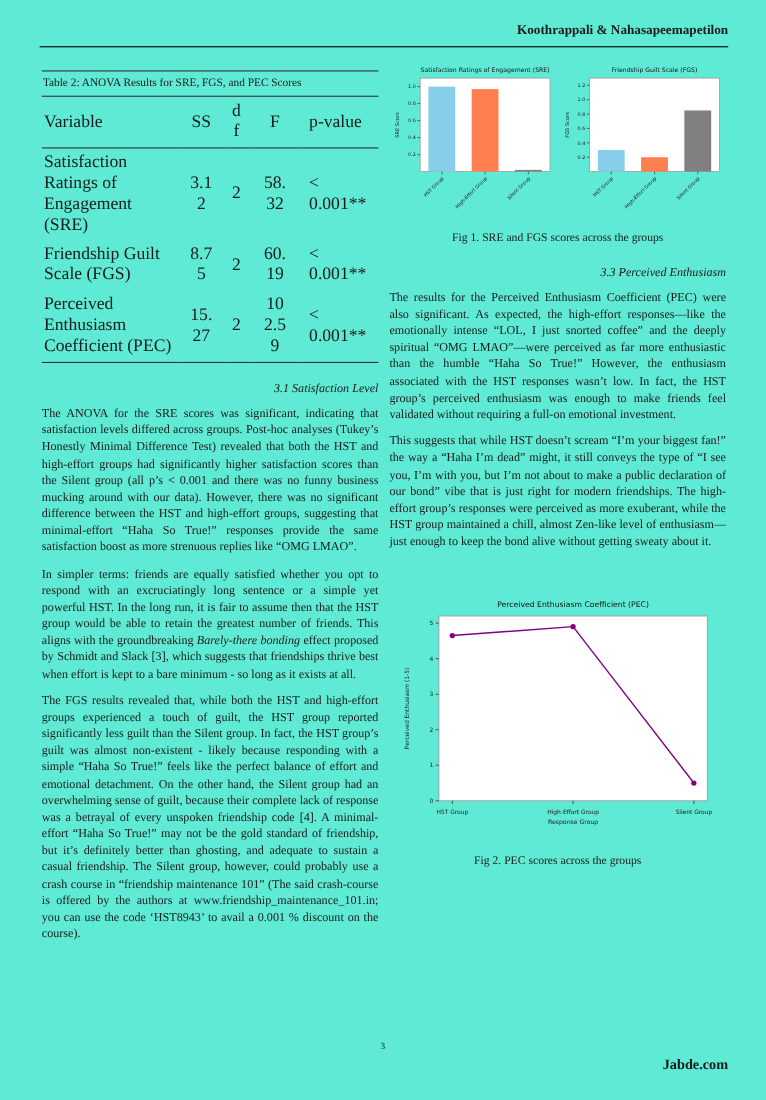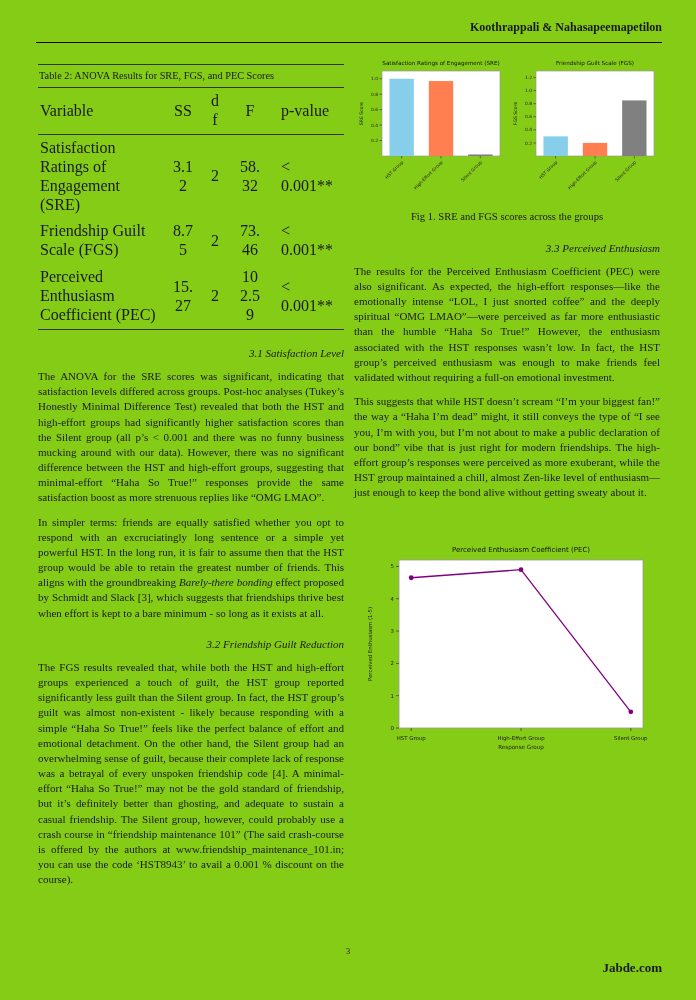--- a/index.html
+++ b/index.html
@@ -1,20 +1,20 @@
 <!DOCTYPE html>
 <html><head>
 <meta charset="utf-8">
 <style>
   html,body { margin:0; padding:0; }
   body {
     width:696px; height:1000px; position:relative; background:#fdfdfd;
     font-family:"Liberation Serif", serif; color:#1a1a1a; overflow:hidden;
   }
-  .page { position:absolute; inset:0; background:#84cc16; }
+  .page { position:absolute; inset:0; background:#5eead4; }
 
   .header {
     position:absolute; left:36px; right:34px; top:20px;
     text-align:right; font-weight:700; font-size:12px;
     border-bottom:1.6px solid #000; padding-bottom:7px;
   }
 
   .col { position:absolute; font-size:11px; line-height:1.38; text-align:justify; }
   .col-left  { left:38px;  top:64px; width:306px; }
   .col-right { left:354px; top:56px; width:306px; }
@@ -84,38 +84,37 @@
           <td class="cell-var">Satisfaction Ratings of Engagement (SRE)</td>
           <td class="cell-ss brk">3.12</td>
           <td class="cell-df">2</td>
           <td class="cell-f brk">58.32</td>
           <td class="cell-p">&lt; 0.001**</td>
         </tr>
         <tr>
           <td class="cell-var">Friendship Guilt Scale (FGS)</td>
           <td class="cell-ss brk">8.75</td>
           <td class="cell-df">2</td>
-          <td class="cell-f brk">73.46</td>
+          <td class="cell-f brk">60.19</td>
           <td class="cell-p">&lt; 0.001**</td>
         </tr>
         <tr>
           <td class="cell-var">Perceived Enthusiasm Coefficient (PEC)</td>
           <td class="cell-ss brk">15.27</td>
           <td class="cell-df">2</td>
           <td class="cell-f brk">102.59</td>
           <td class="cell-p">&lt; 0.001**</td>
         </tr>
       </tbody>
     </table>
 
     <div class="sec-h">3.1 Satisfaction Level</div>
     <p>The ANOVA for the SRE scores was significant, indicating that satisfaction levels differed across groups. Post-hoc analyses (Tukey’s Honestly Minimal Difference Test) revealed that both the HST and high-effort groups had significantly higher satisfaction scores than the Silent group (all p’s &lt; 0.001 and there was no funny business mucking around with our data). However, there was no significant difference between the HST and high-effort groups, suggesting that minimal-effort “Haha So True!” responses provide the same satisfaction boost as more strenuous replies like “OMG LMAO”.</p>
     <p><span>In simpler terms: friends are equally satisfied whether you opt to respond with an excruciatingly long sentence or a simple yet powerful HST. In the long run, it is fair to assume then that the HST group would be able to retain the greatest number of friends. This aligns with the groundbreaking </span><span class="it">Barely-there bonding</span><span> effect proposed by Schmidt and Slack [3], which suggests that friendships thrive best when effort is kept to a bare minimum - so long as it exists at all.</span></p>
 
-    <div class="sec-h">3.2 Friendship Guilt Reduction</div>
     <p>The FGS results revealed that, while both the HST and high-effort groups experienced a touch of guilt, the HST group reported significantly less guilt than the Silent group. In fact, the HST group’s guilt was almost non-existent - likely because responding with a simple “Haha So True!” feels like the perfect balance of effort and emotional detachment. On the other hand, the Silent group had an overwhelming sense of guilt, because their complete lack of response was a betrayal of every unspoken friendship code [4]. A minimal-effort “Haha So True!” may not be the gold standard of friendship, but it’s definitely better than ghosting, and adequate to sustain a casual friendship. The Silent group, however, could probably use a crash course in “friendship maintenance 101” (The said crash-course is offered by the authors at www.friendship_maintenance_101.in; you can use the code ‘HST8943’ to avail a 0.001 % discount on the course).</p>
   </div>
 
   <div class="col col-right">
     <div class="fig1-row">
       <div class="chart">
           <svg width="150" height="142">
             <rect x="27" y="15" width="118" height="85" fill="#ffffff" stroke="#9a9a9a" stroke-width="0.7"></rect>
             <line x1="24.5" x2="27" y1="84.54545454545455" y2="84.54545454545455" stroke="#444" stroke-width="0.7"></line>
             <text x="23" y="86.14545454545454" text-anchor="end" font-size="4.4" fill="#222">0.2</text>
@@ -200,18 +199,19 @@
             <text x="160" y="200" text-anchor="middle" font-size="5.4" fill="#222">High-Effort Group</text>
             <circle cx="269.8" cy="171.84615384615384" r="2.4" fill="#800080"></circle>
             <line x1="269.8" x2="269.8" y1="188" y2="191" stroke="#444" stroke-width="0.8"></line>
             <text x="269.8" y="200" text-anchor="middle" font-size="5.4" fill="#222">Silent Group</text>
             <text x="160" y="209" text-anchor="middle" font-size="5.6" fill="#222">Response Group</text>
             <text x="160" y="12" text-anchor="middle" font-size="7" fill="#111">Perceived Enthusiasm Coefficient (PEC)</text>
             <text x="11" y="104" text-anchor="middle" font-size="5.4" fill="#222" transform="rotate(-90 11 104)">Perceived Enthusiasm (1-5)</text>
           </svg>
         </div>
     </div>
+    <div class="fig-cap">Fig 2. PEC scores across the groups</div>
   </div>
 
   <div class="footer-page">3</div>
   <div class="footer-site">Jabde.com</div>
 
 </div>
 
 </body></html>

